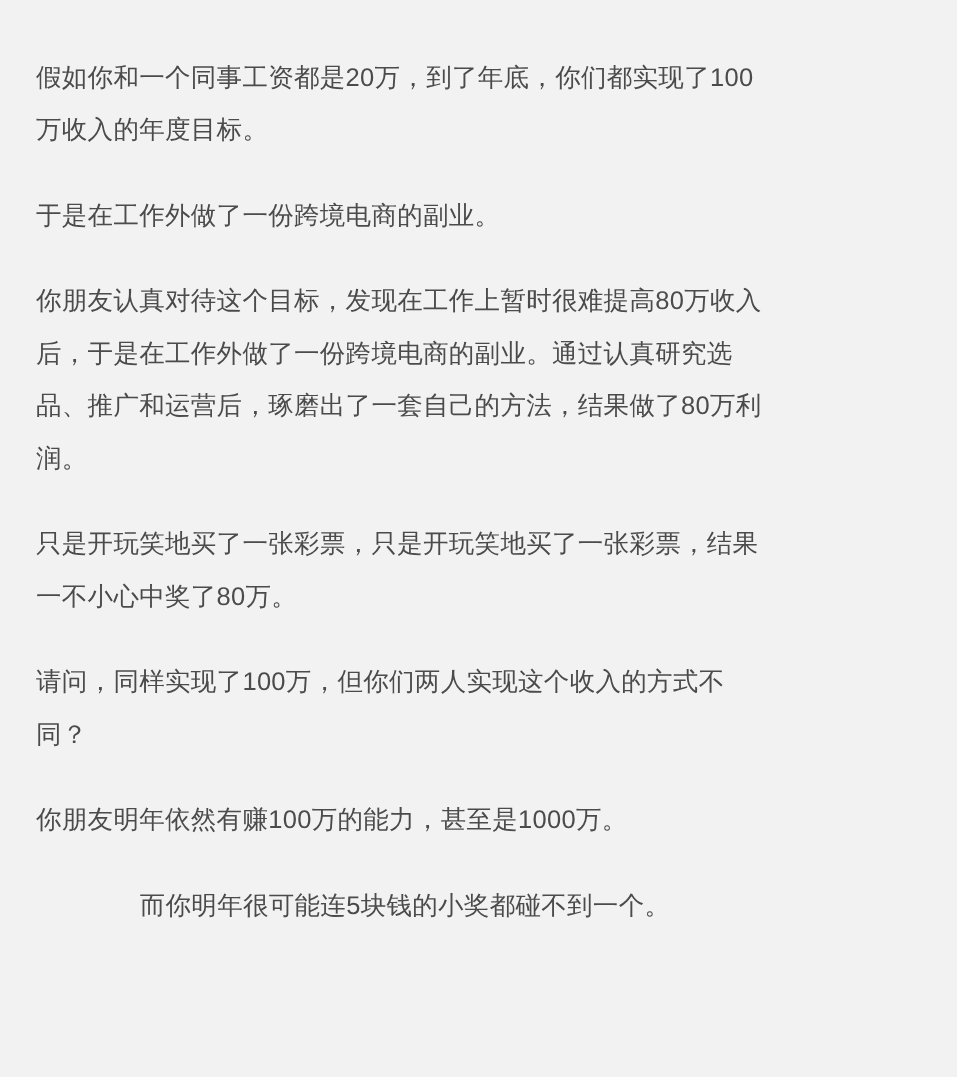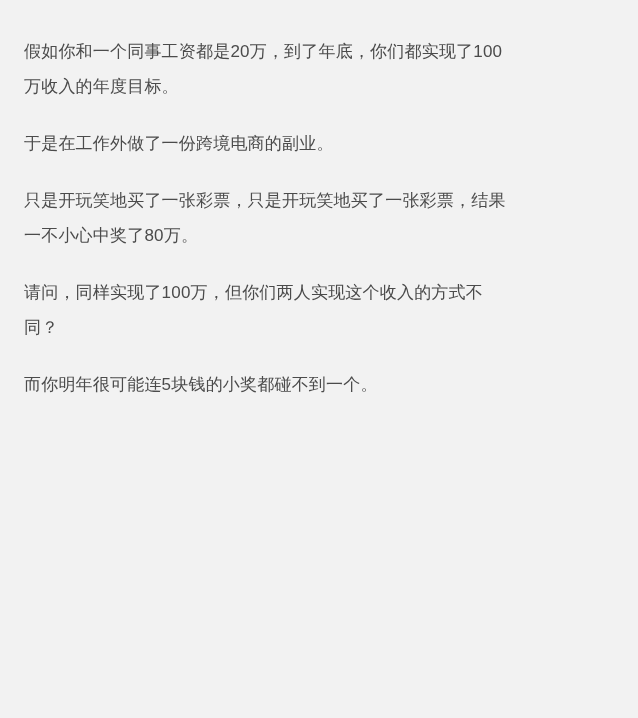--- a/index.html
+++ b/index.html
@@ -24,24 +24,27 @@
     color: #4b4b4b;
     font-size: 17px;
     line-height: 35px;
     letter-spacing: 0.2px;
     margin: 0 0 22px 0;
     text-align: left;
     word-break: break-word;
   }
   .para:last-child {
     margin-bottom: 0;
+    text-align: center;
   }
 </style>
 </head>
 <body>
 
 <div class="article">
   <p class="para">假如你和一个同事工资都是20万，到了年底，你们都实现了100万收入的年度目标。</p>
   <p class="para">于是在工作外做了一份跨境电商的副业。</p>
+  <p class="para">你朋友认真对待这个目标，发现在工作上暂时很难提高80万收入后，于是在工作外做了一份跨境电商的副业。通过认真研究选品、推广和运营后，琢磨出了一套自己的方法，结果做了80万利润。</p>
   <p class="para">只是开玩笑地买了一张彩票，只是开玩笑地买了一张彩票，结果一不小心中奖了80万。</p>
   <p class="para">请问，同样实现了100万，但你们两人实现这个收入的方式不同？</p>
+  <p class="para">你朋友明年依然有赚100万的能力，甚至是1000万。</p>
   <p class="para">而你明年很可能连5块钱的小奖都碰不到一个。</p>
 </div>
 
 </body></html>

